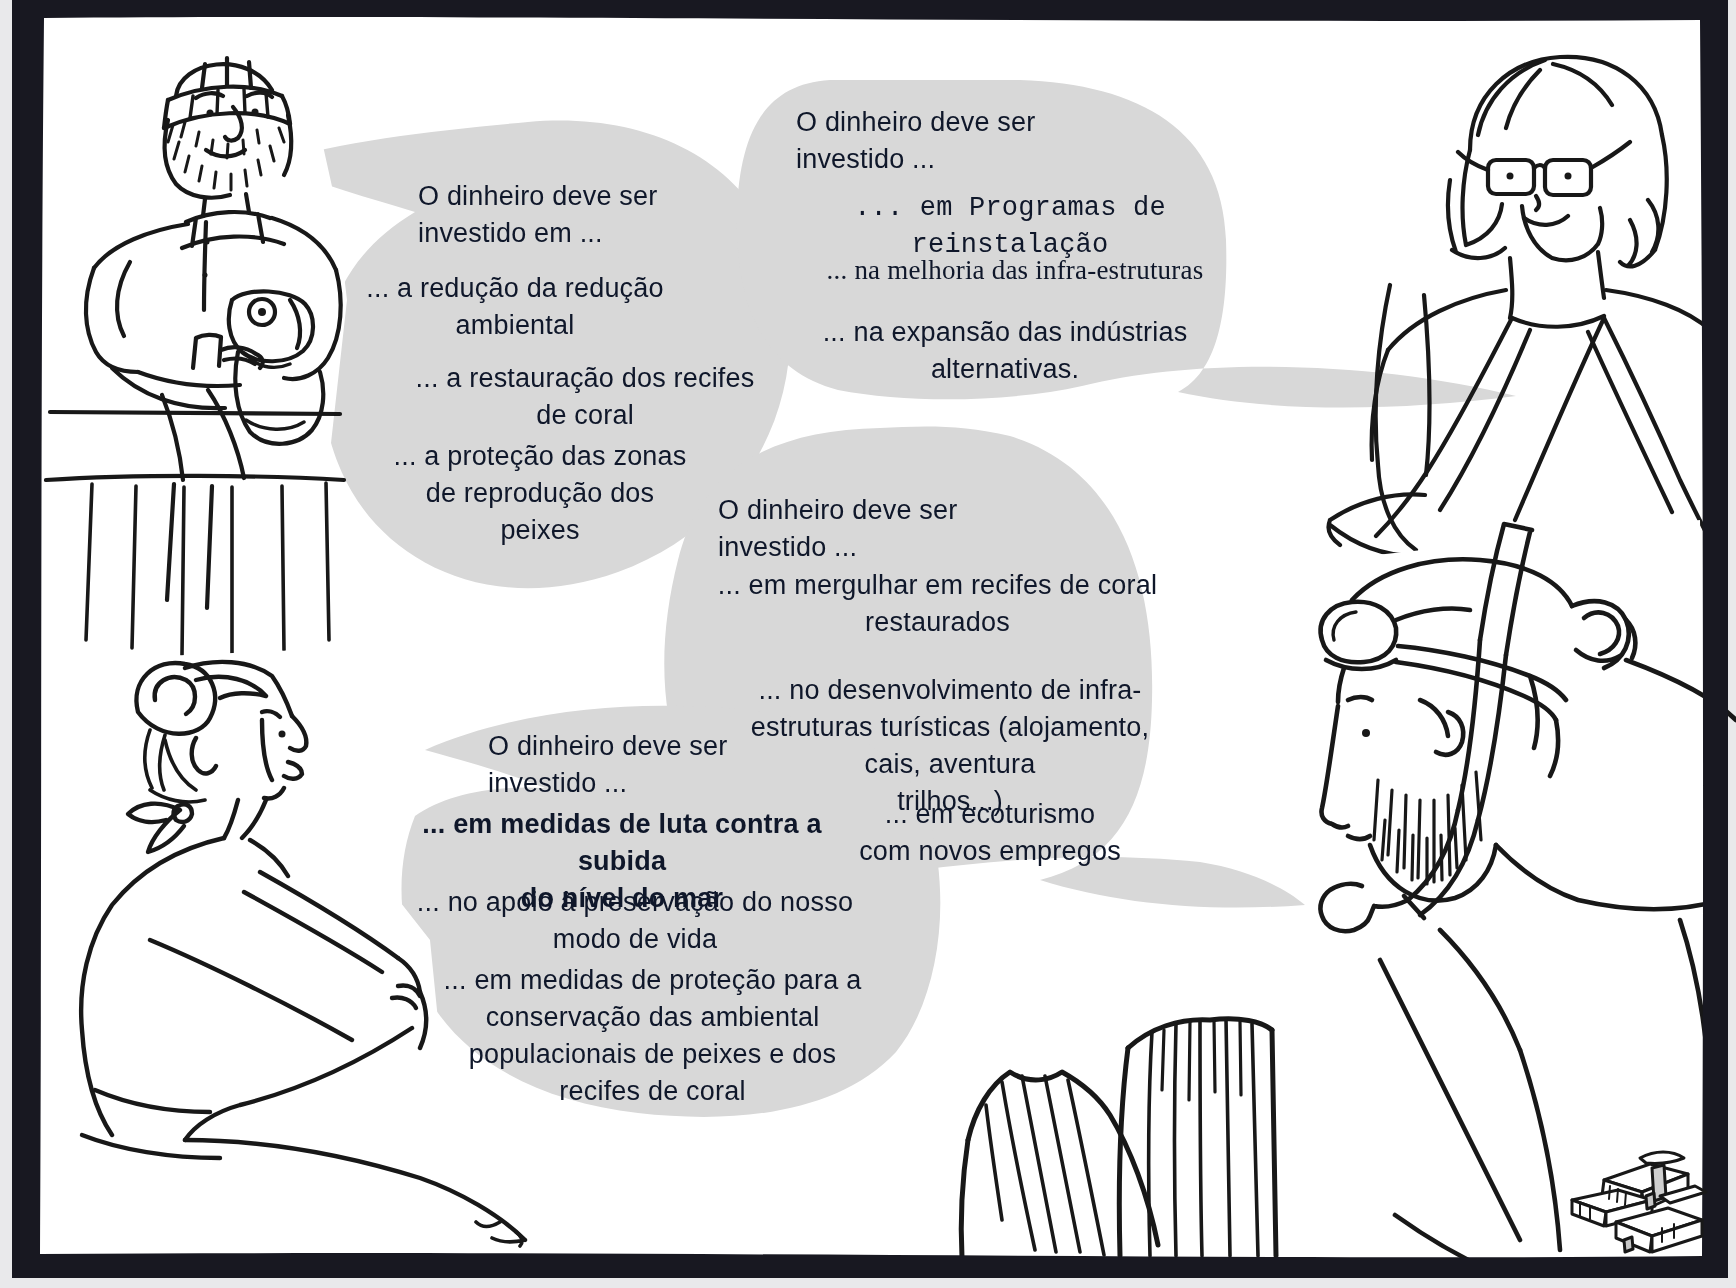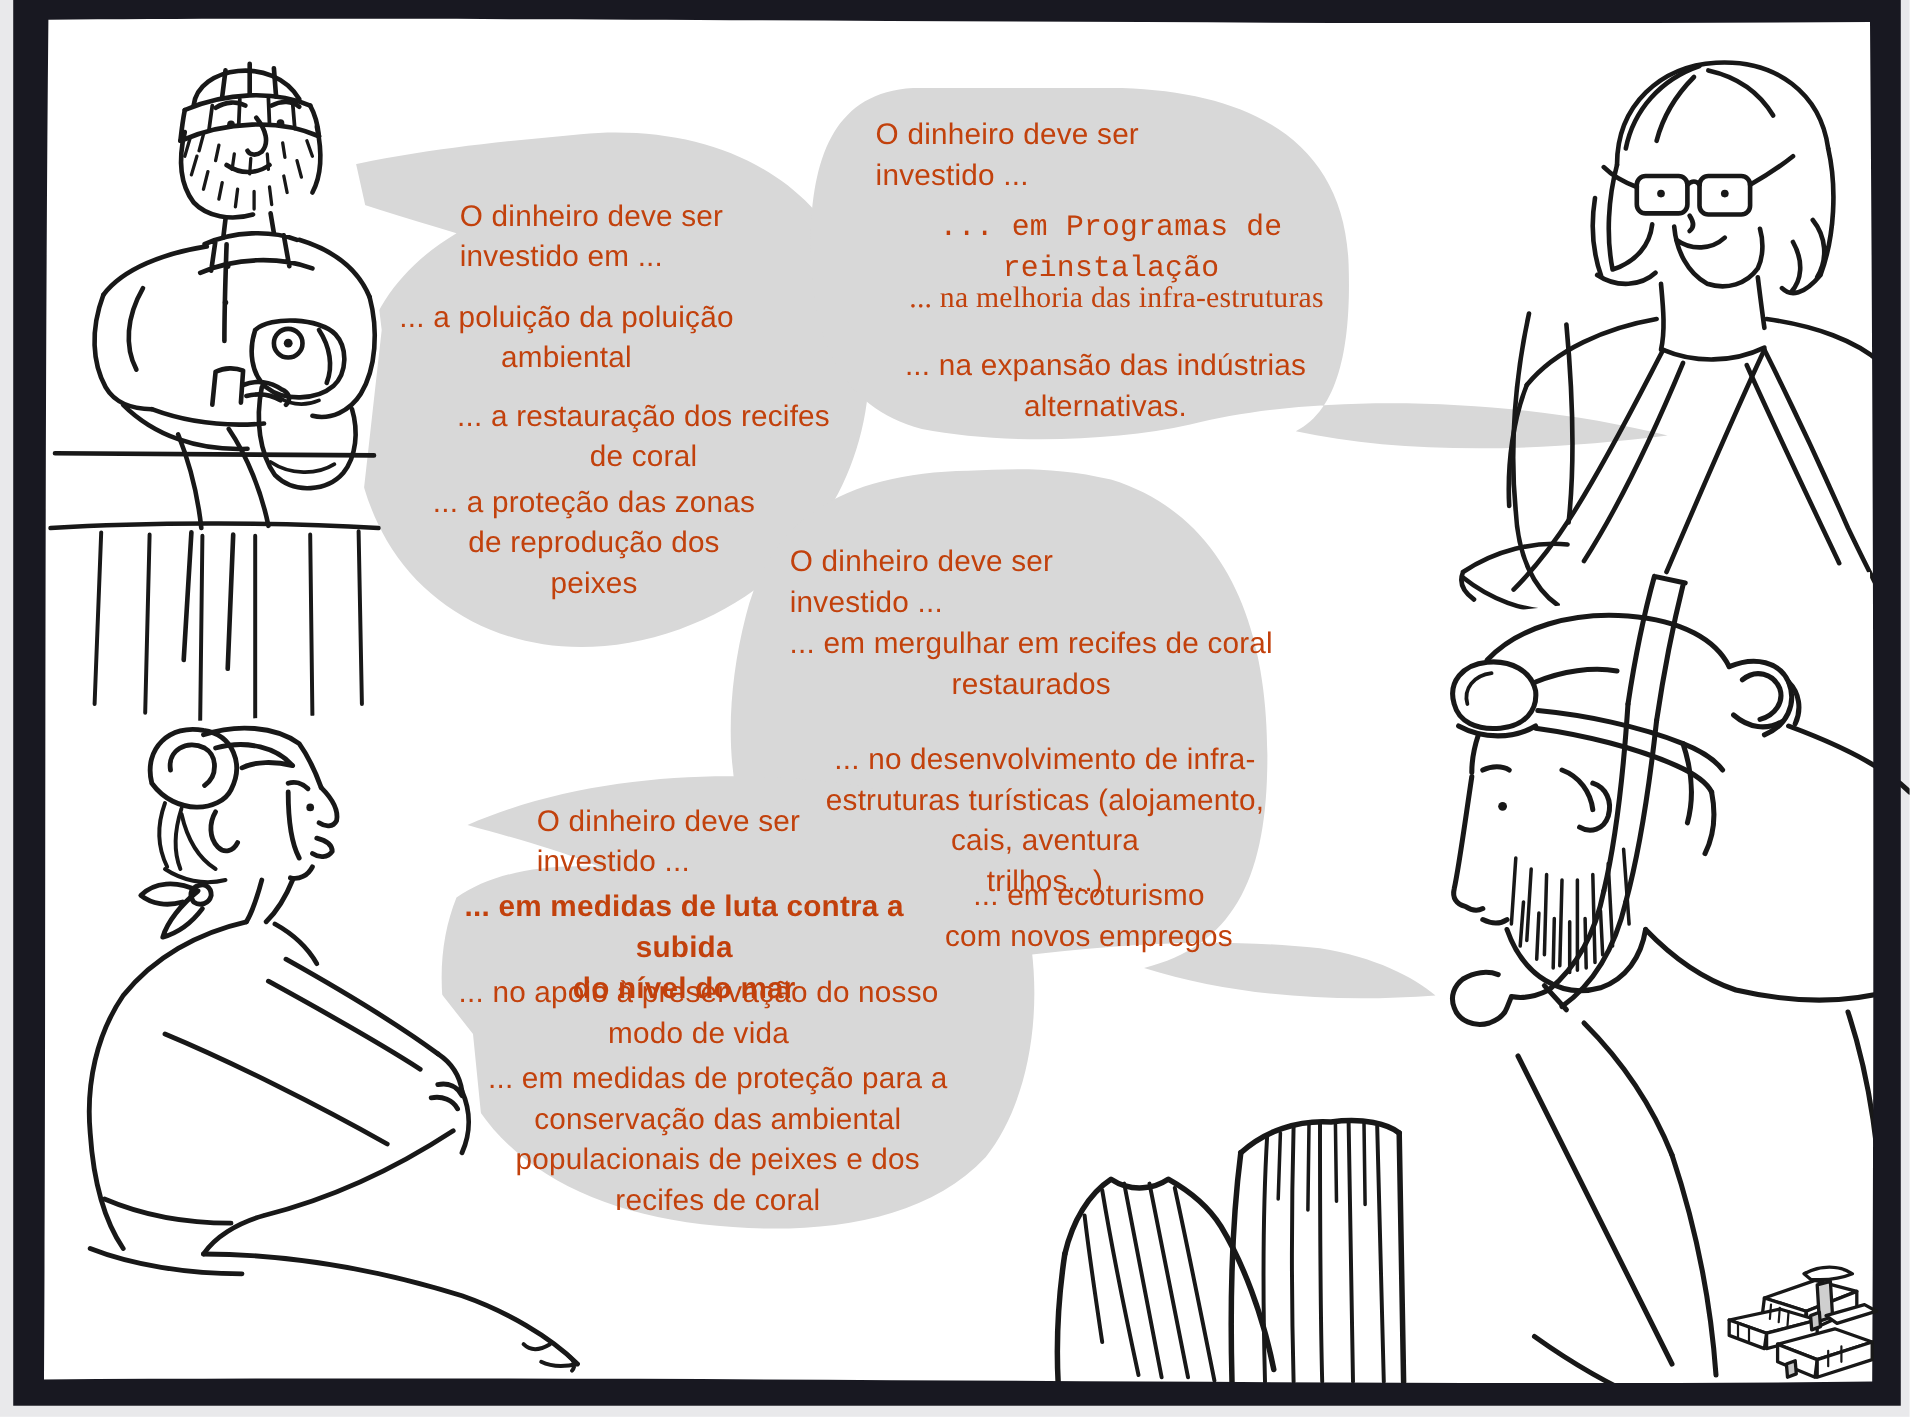--- a/index.html
+++ b/index.html
@@ -10,21 +10,21 @@
   }
   .paper{
     position:absolute;left:12px;top:0;width:1716px;height:1278px;
     background:#ffffff;
   }
   .layer{position:absolute;left:0;top:0;width:1736px;height:1288px;}
   .z-bubbles{z-index:2;}
   .z-art{z-index:4;}
   .bubble-text{
     position:absolute;
-    font-size:27px;line-height:37px;color:#c2410c;
+    font-size:27px;line-height:37px;color:#0f172a;
     white-space:pre-line;z-index:3;
     letter-spacing:0.2px;
   }
   .intro{text-align:left;}
   .item{text-align:center;}
 </style>
 </head>
 <body>
 
 <div class="paper"></div>
@@ -47,21 +47,21 @@
        C960,424 920,426 880,428 Z"></path>
 
   <path fill="#d8d8d8" d="M425,750 C505,715 600,704 680,706 C810,708 905,735 930,822
        C952,905 938,1000 896,1052 C838,1114 735,1124 638,1113
        C528,1100 446,1052 415,970 C396,912 398,858 415,816
        C445,795 490,785 545,788 C500,770 460,760 425,750 Z"></path>
 </svg>
 
 <div class="bubble-text intro" style="left:418px;top:178px;">O dinheiro deve ser
 investido em ...</div>
-<div class="bubble-text item" style="left:320px;top:270px;width:390px;">... a poluição da poluição
+<div class="bubble-text item" style="left:320px;top:270px;width:390px;">... a redução da redução
 ambiental</div>
 <div class="bubble-text item" style="left:390px;top:360px;width:390px;">... a restauração dos recifes
 de coral</div>
 <div class="bubble-text item" style="left:345px;top:438px;width:390px;">... a proteção das zonas
 de reprodução dos
 peixes</div>
 
 <div class="bubble-text intro" style="left:796px;top:104px;">O dinheiro deve ser
 investido ...</div>
 <div class="bubble-text item" style="left:780px;top:190px;width:460px;font-family:Liberation Mono, monospace;">... em Programas de reinstalação</div>

